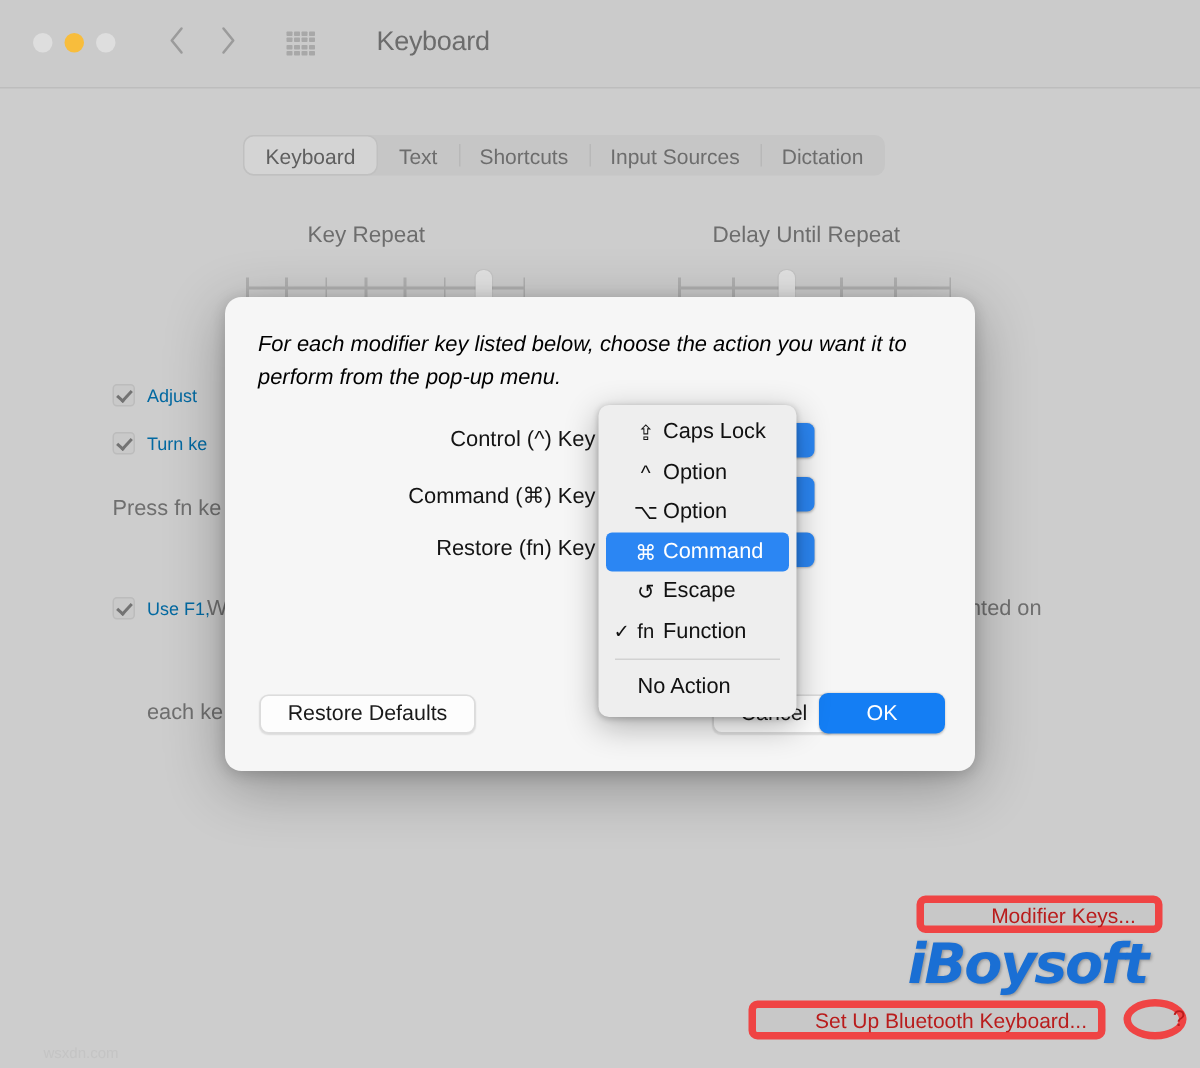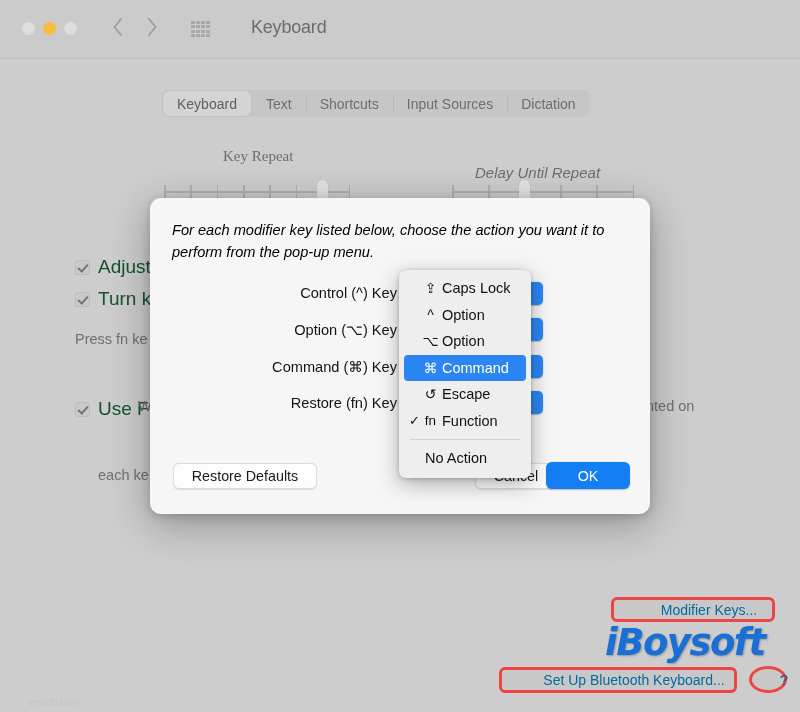--- a/index.html
+++ b/index.html
@@ -120,22 +120,22 @@
     color: #5f5f5f;
   }
   .tab.active + .tab::before { display: none; }
 
   
   .slider-label {
     position: absolute;
     font-size: 15px;
     color: #6d6d6d;
   }
-  #kr-label { left: 223px; top: 148px; font-family: Liberation Serif, serif; }
-  #dur-label { left: 475px; top: 164px; font-style: italic; }
+  #kr-label { left: 205px; top: 148px; }
+  #dur-label { left: 475px; top: 148px; }
 
   .slider {
     position: absolute;
     height: 26px;
   }
   #kr-slider { left: 164px; top: 178px; width: 186px; }
   #dur-slider { left: 452px; top: 178px; width: 182px; }
 
   .sl-track {
     position: absolute;
@@ -182,46 +182,46 @@
   .chk::after {
     content: "";
     position: absolute;
     left: 4px; top: 1px;
     width: 4px; height: 8px;
     border: solid #737373;
     border-width: 0 2px 2px 0;
     transform: rotate(42deg);
   }
   .bg-text {
-    font-size: 19px;
-    color: #14532d;
+    font-size: 12px;
+    color: #0369a1;
     white-space: nowrap;
   }
   .bg-plain {
     position: absolute;
     font-size: 14.5px;
     color: #6f6f6f;
     white-space: nowrap;
   }
 
   #chk1 { left: 75px; top: 256px; }
   #chk2 { left: 75px; top: 288px; }
   #pressfn { left: 75px; top: 331px; }
   #chk3 { left: 75px; top: 398px; }
   #usef1-desc1 { left: 98px; top: 398px; margin-left: 40px; }
   #usef1-desc2 { left: 98px; top: 423px; margin-top: 44px; }
 
   
   .bot-btn {
     position: absolute;
     background: #c8c8c8;
-    border: 3px solid #ef4444;
+    border: 5px solid #ef4444;
     border-radius: 6px;
     font-size: 14px;
-    color: #0369a1;
+    color: #b91c1c;
     display: flex;
     align-items: center;
     justify-content: center;
     white-space: nowrap;
     padding-left: 32px;
   }
   #modifier-btn { left: 611px; top: 597px; width: 164px; height: 25px; }
   #bluetooth-btn { left: 499px; top: 667px; width: 238px; height: 26px; }
   #help-btn {
     left: 749px; top: 666px;
@@ -498,24 +498,20 @@
   <div class="dialog">
 
     <div class="dlg-intro">For each modifier key listed below, choose the action you want it to perform from the pop-up menu.</div>
 
     <div class="mod-rows">
       <div class="mod-row">
         <span class="mod-label">Control (^) Key</span>
         <span class="mod-popup"></span>
       </div>
       <div class="mod-row">
-        <span class="mod-label">Option (⌥) Key</span>
-        <span class="mod-popup"></span>
-      </div>
-      <div class="mod-row">
         <span class="mod-label">Command (⌘) Key</span>
         <span class="mod-popup"></span>
       </div>
       <div class="mod-row">
         <span class="mod-label">Restore (fn) Key</span>
         <span class="mod-popup"></span>
       </div>
     </div>
 
     <div class="dlg-btn" id="restore-btn">Restore Defaults</div>

